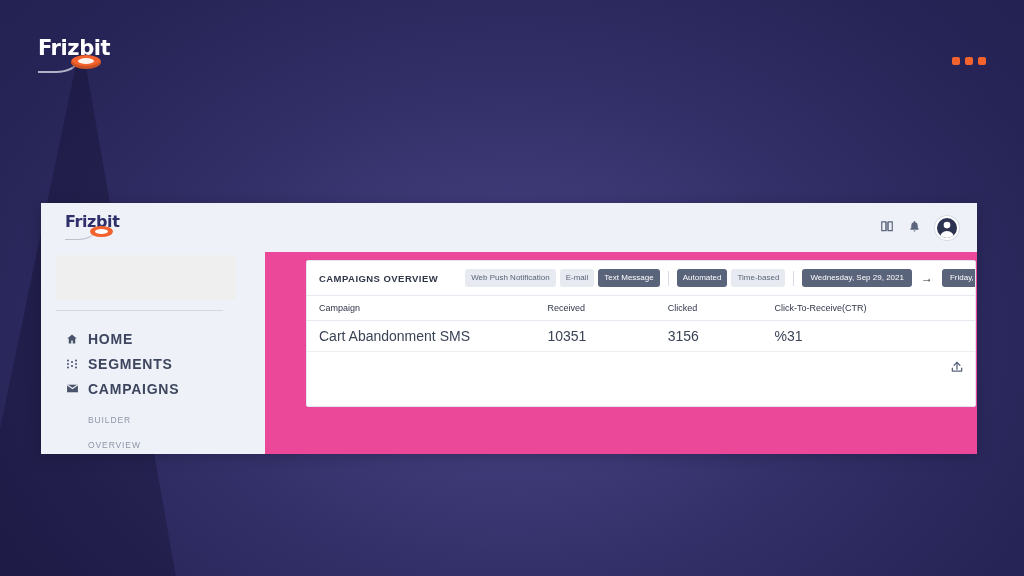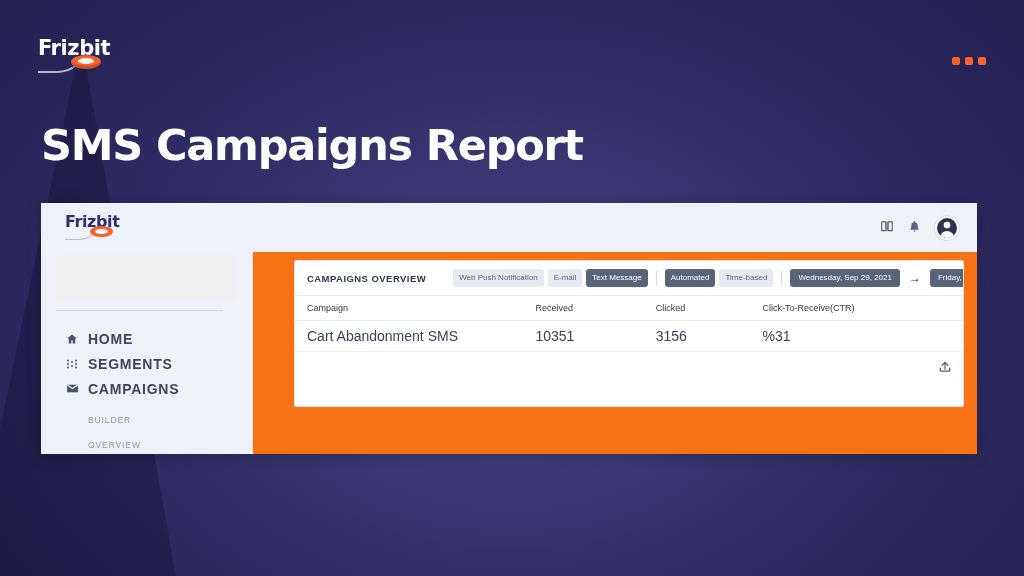--- a/index.html
+++ b/index.html
@@ -285,25 +285,25 @@
     font-size: 8.5px;
     letter-spacing: 0.9px;
     color: #8d96a9;
     font-family: "Liberation Sans", sans-serif;
   }
   .nav-sub.first { margin-top: 6px; }
 
   
   #main-panel {
     position: absolute;
-    left: 212px;
+    left: 224px;
     top: 0;
     width: 724px;
     height: 202px;
-    background: #f97316;
+    background: #ec4899;
     padding: 8px 13px 0 41px;
   }
   #card {
     background: #ffffff;
     border: 1px solid #e1e6ee;
     border-radius: 2px;
     width: 100%;
     height: 147px;
     overflow: hidden;
   }
@@ -425,21 +425,20 @@
     </div>
 
     <div id="menu-dots">
       <i></i>
       <i></i>
       <i></i>
     </div>
 
   </div>
 
-  <h1 id="slide-title">SMS Campaigns Report</h1>
 
   <div id="app-window">
 
     <div id="app-topbar">
 
       <div class="app-logo">
         <div class="logo-swoosh"></div>
         <div class="logo-word">Frizbit</div>
         <div class="logo-disc"></div>
       </div>

